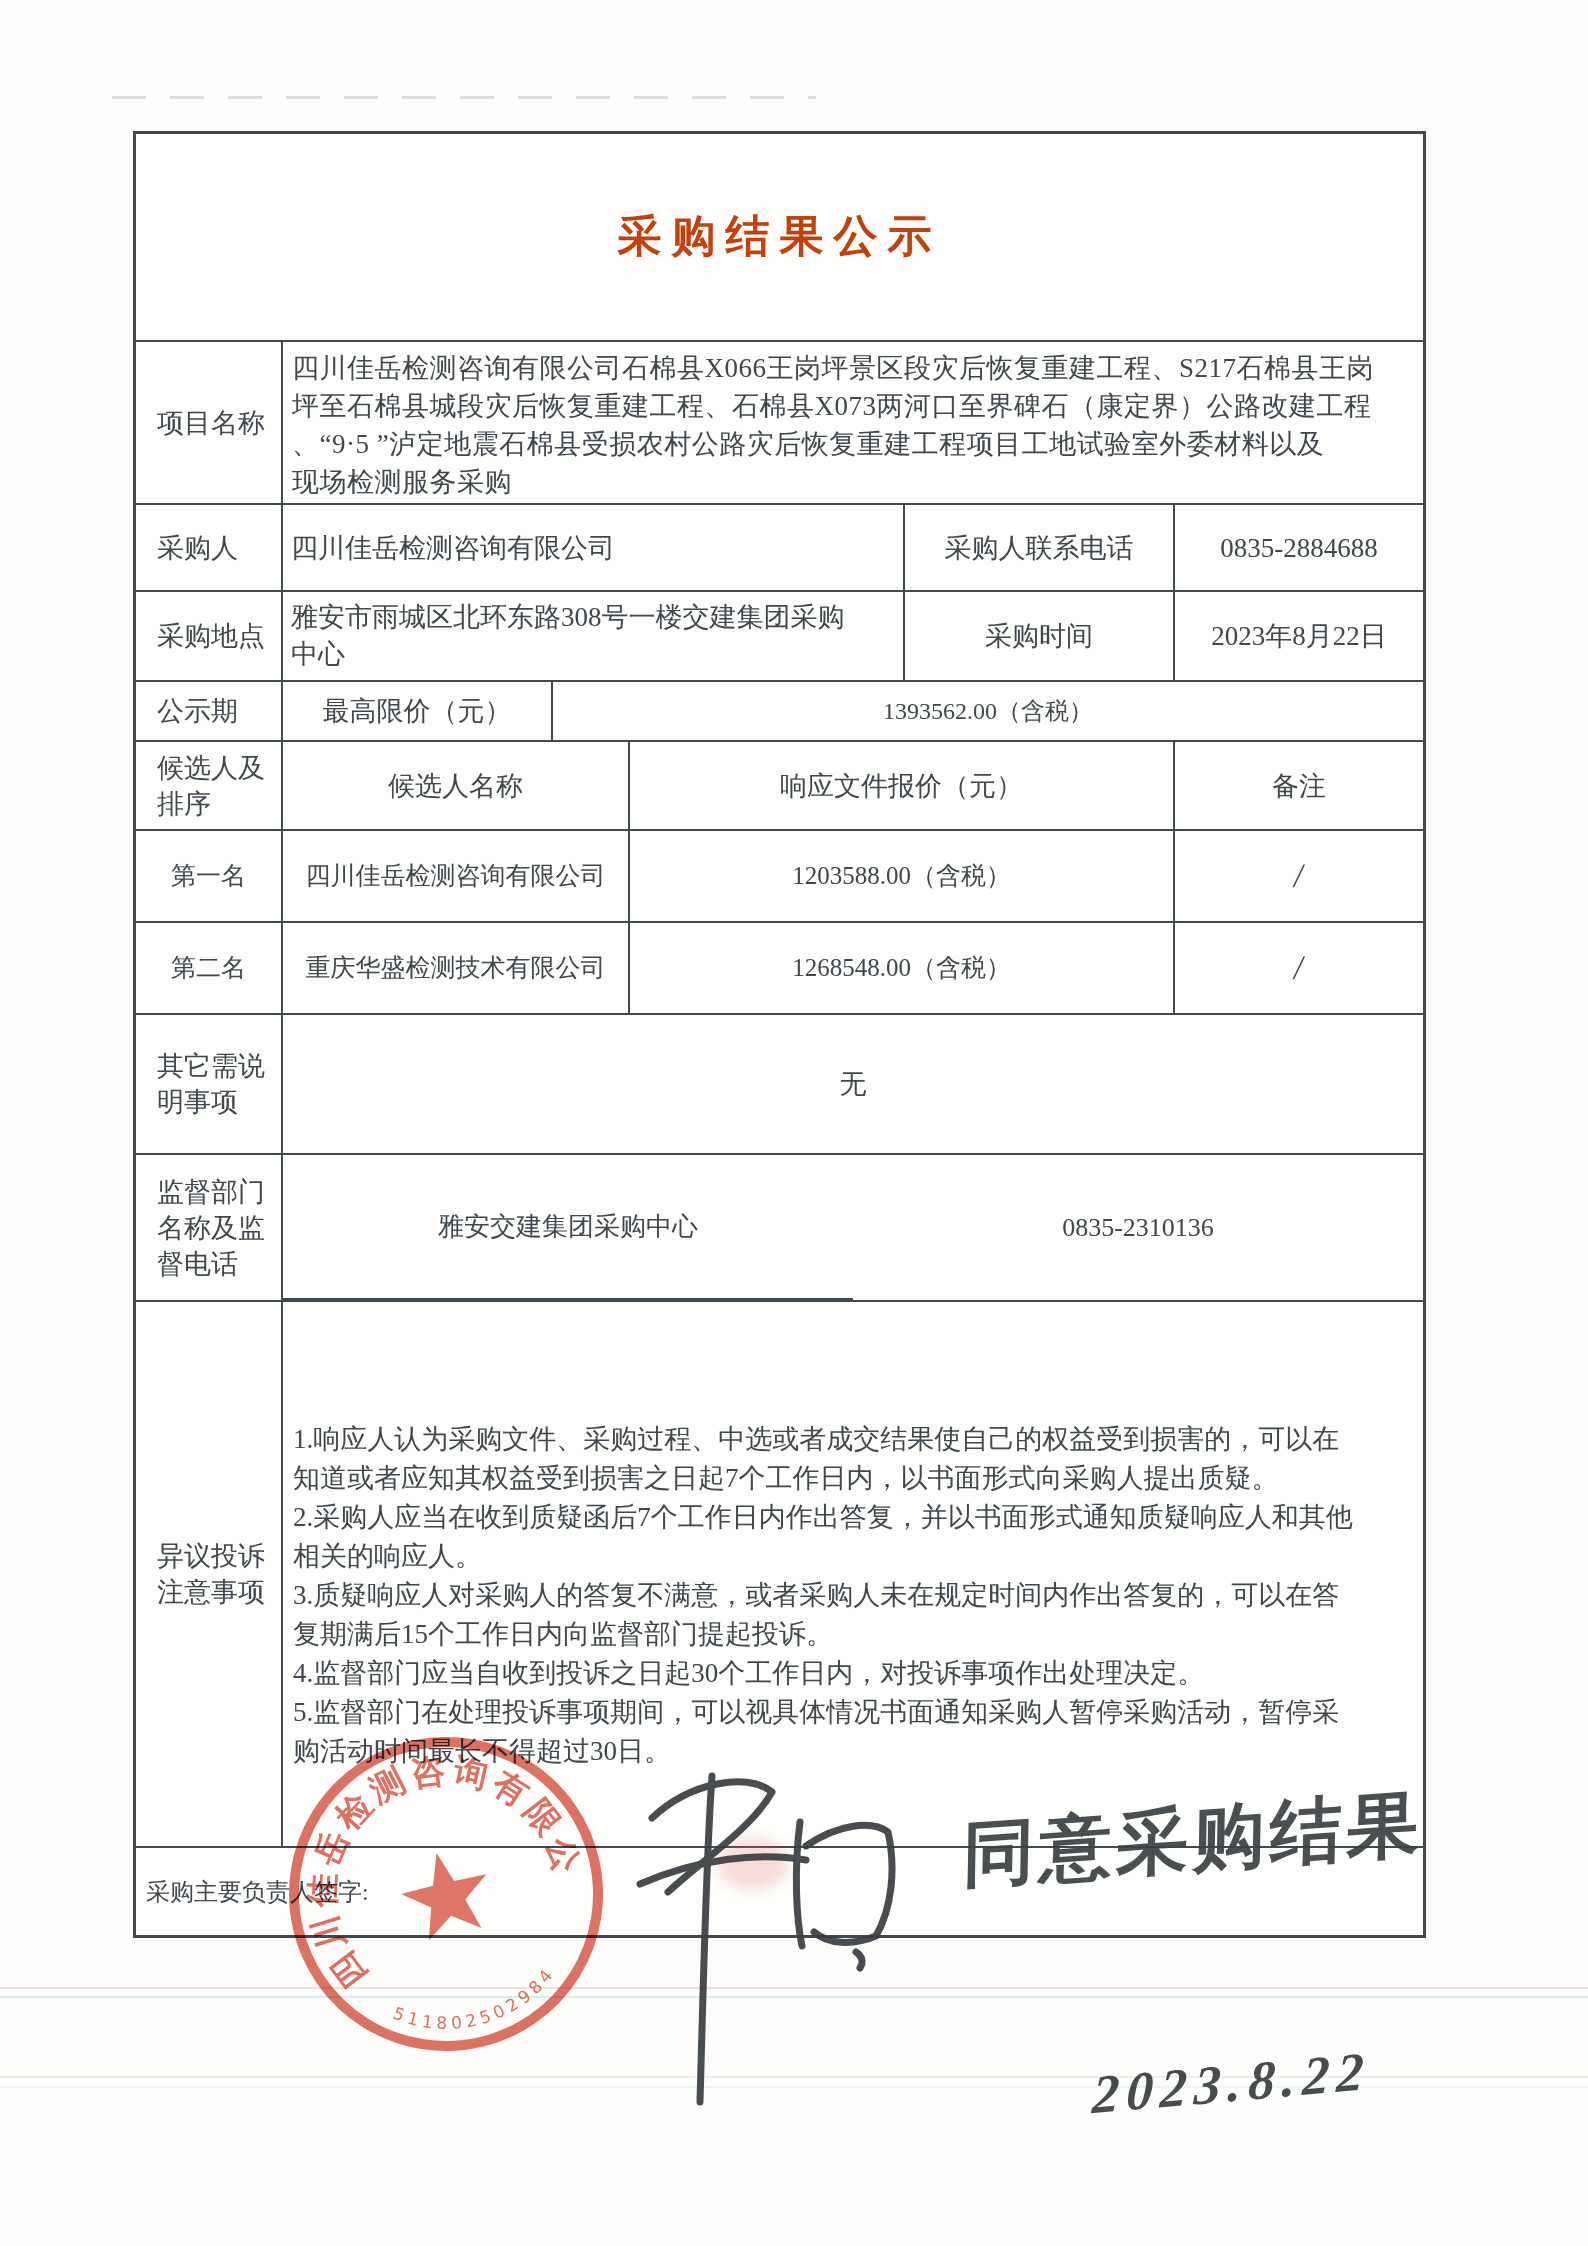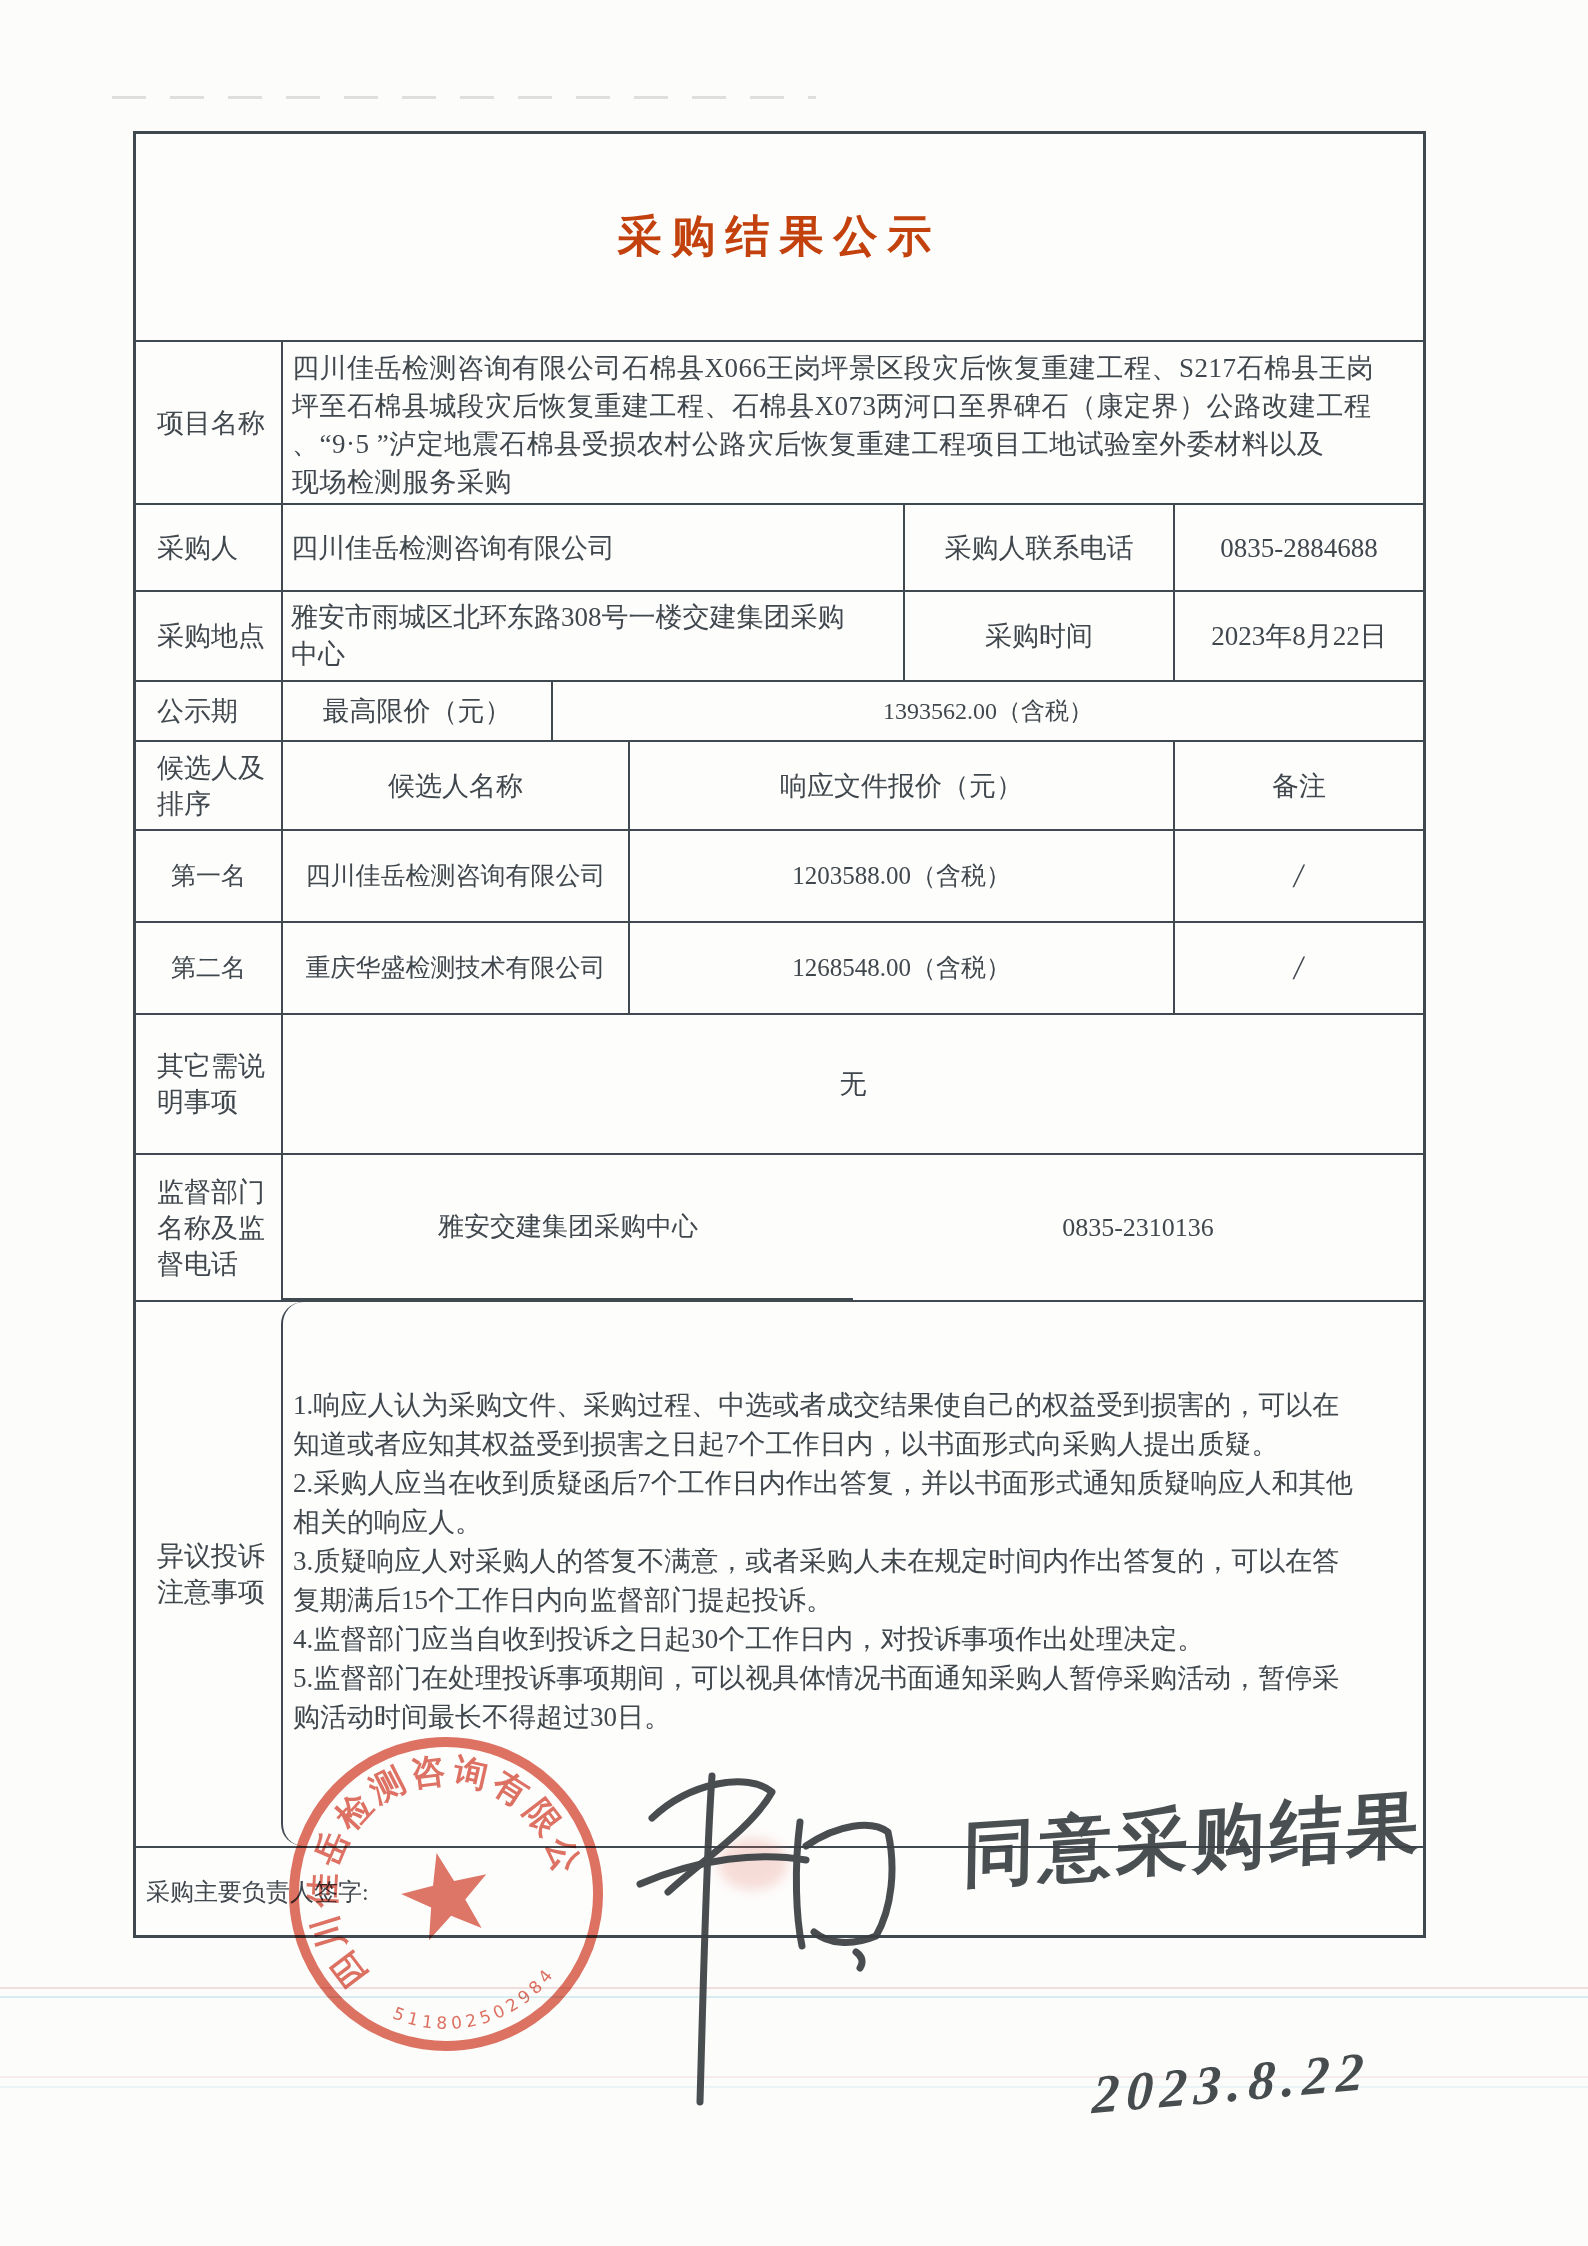--- a/index.html
+++ b/index.html
@@ -57,21 +57,21 @@
   
   .r-other{height:140px;}
   .r-other .val{flex:1;justify-content:center;text-align:center;}
   
   .r-superv{height:147px;}
   .superv-stack{flex:1;display:flex;flex-direction:row;border-left:2px solid var(--bc);box-sizing:border-box;padding:0;}
   .superv-stack .sub{flex:1;display:flex;align-items:center;justify-content:center;font-size:26px;}
   .superv-stack .sub:first-child{border-bottom:2px solid var(--bc);box-sizing:border-box;}
   
   .r-objection{height:546px;}
-  .r-objection .val{flex:1;display:block;padding:84px 16px 0 10px;font-size:27px;line-height:39px;border-radius:22px;}
+  .r-objection .val{flex:1;display:block;padding:118px 16px 0 10px;font-size:27px;line-height:39px;}
   .obj-item{white-space:pre-wrap;}
   
   .r-sign{height:89px;}
   .r-sign .cell{flex:1;justify-content:flex-start;padding-left:10px;font-size:24px;}
   
   .stamp{position:absolute;left:276px;top:1724px;width:340px;height:340px;
          mix-blend-mode:multiply;opacity:.88;z-index:6;}
   .handwriting-svg{position:absolute;left:0;top:0;width:1588px;height:2246px;z-index:5;pointer-events:none;}
   .approval-note{
     position:absolute;left:962px;top:1792px;z-index:5;

